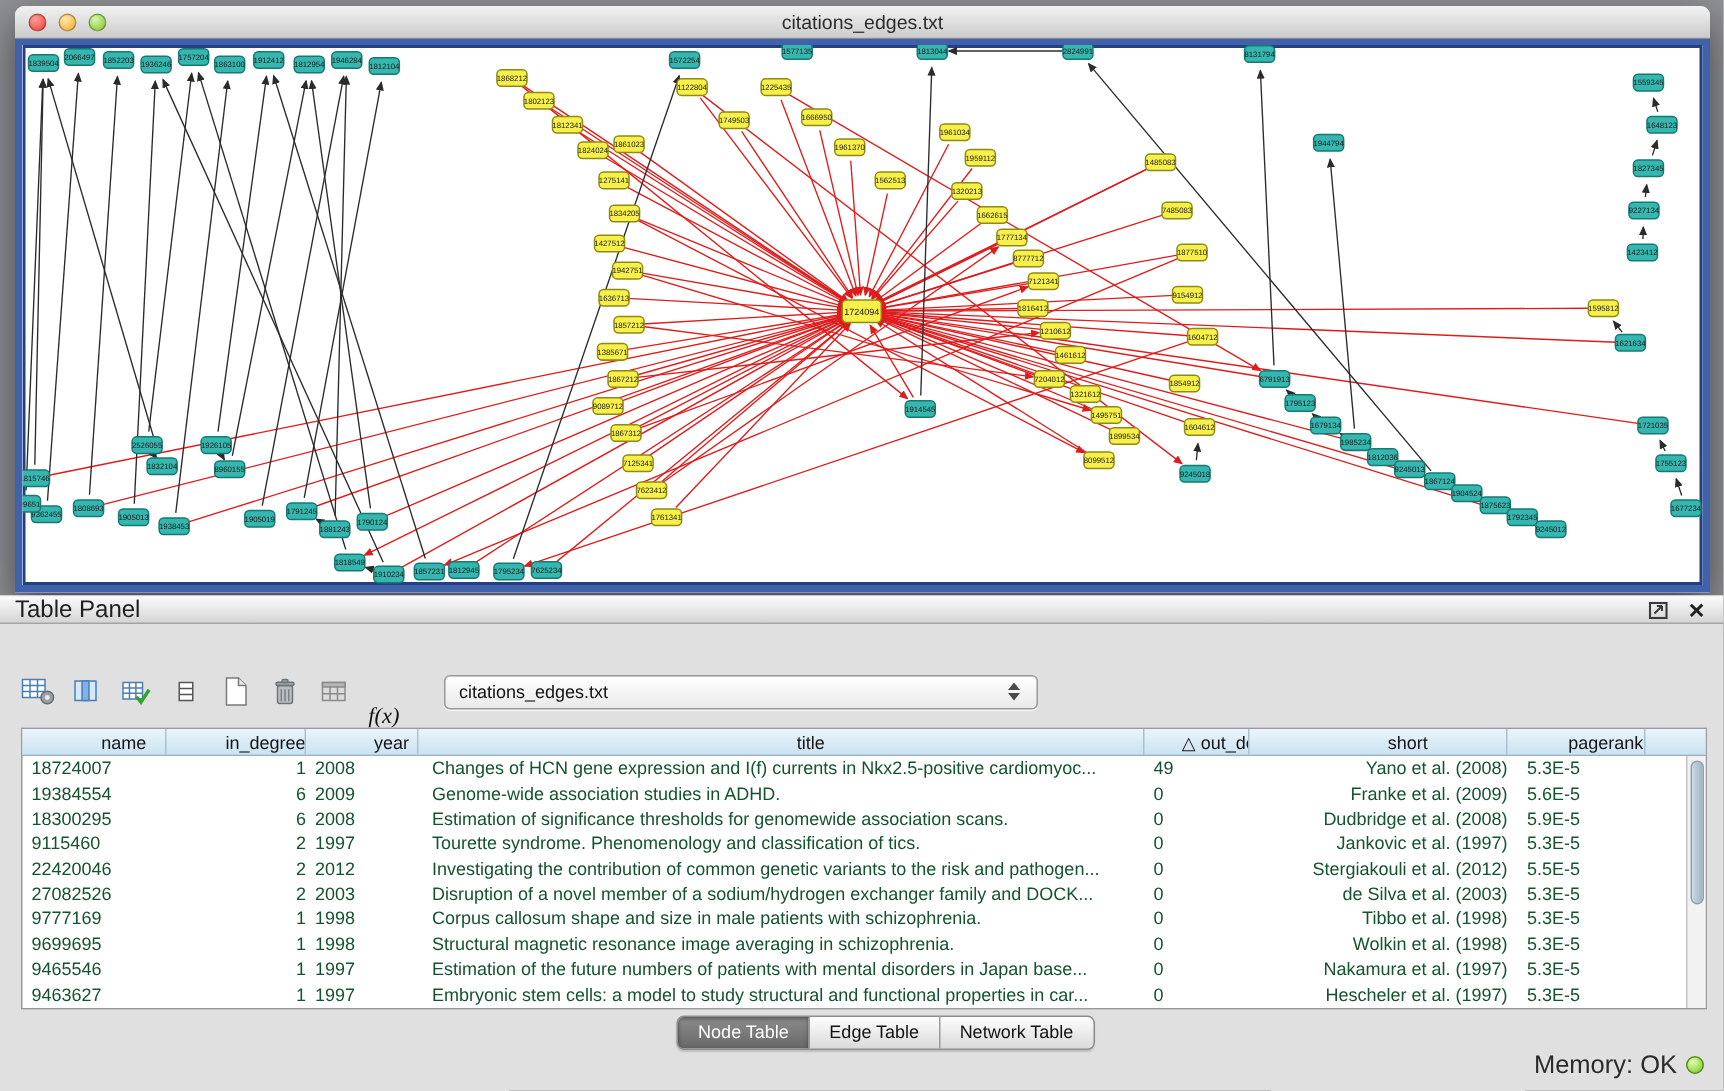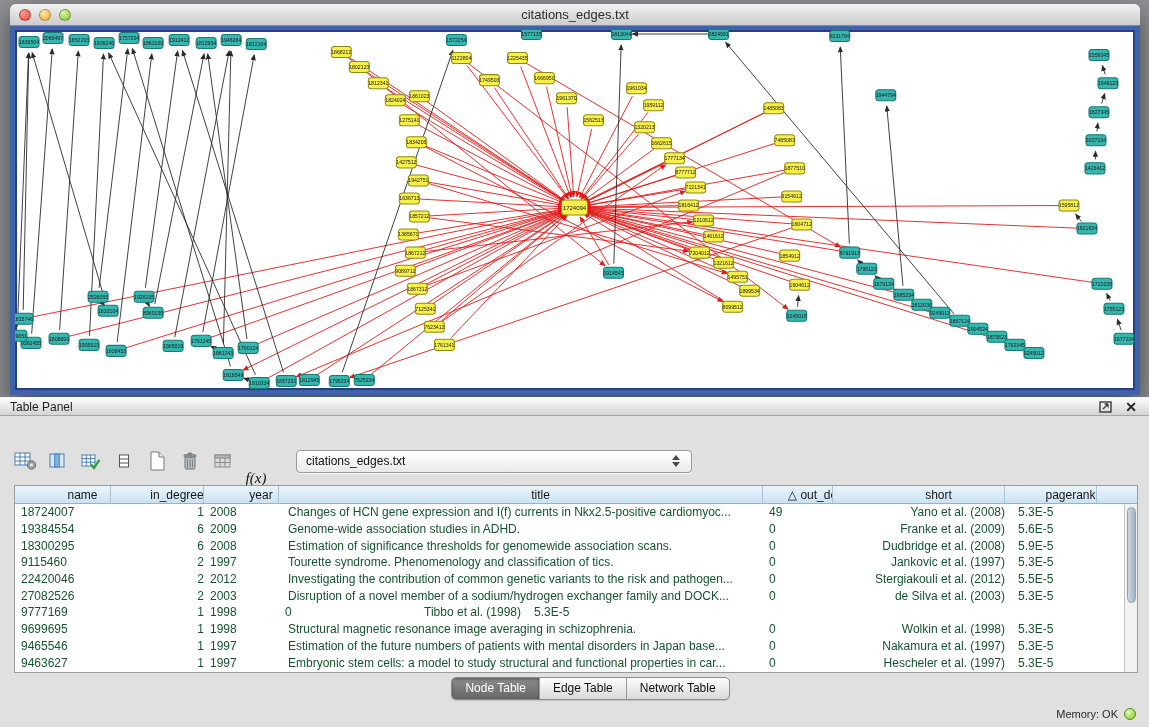--- a/index.html
+++ b/index.html
@@ -48,21 +48,21 @@
     position:absolute; left:0; top:397px; width:1149px; height:330px;
     background:#e0e0e0;
   }
   .panel-header {
     height:19px;
     background:linear-gradient(#fbfbfb,#d4d4d4);
     border-top:1px solid #f5f5f5;
     border-bottom:1px solid #a3a3a3;
     display:flex; align-items:center; padding:0 10px;
   }
-  .panel-title { font-size:12px; color:#1f1f1f; }
+  .panel-title { font-size:16px; color:#1f1f1f; }
   .ph-spacer { flex:1; }
   .ph-btn { width:16px; height:15px; display:flex; align-items:center; justify-content:center; margin-left:9px; cursor:default; }
   .close-glyph { font-size:14px; font-weight:bold; color:#222; line-height:14px; }
 
   .toolbar {
     margin:30px 0 0 10px; height:30px;
     display:flex; align-items:center;
   }
   .tool-btn {
     width:30px; height:28px; display:flex; align-items:center; justify-content:center;
@@ -130,21 +130,21 @@
   .seg-item { padding:3px 13px 4px; border-right:1px solid #9c9c9c; color:#111; }
   .seg-item:last-child { border-right:none; }
   .seg-item.selected {
     background:linear-gradient(#8d8d8d,#676767);
     color:#fff;
     box-shadow:inset 0 1px 3px rgba(0,0,0,.45);
   }
 
   
   .statusbar { position:absolute; right:13px; bottom:7px; display:flex; align-items:center; gap:6px; }
-  .mem-label { font-size:11px; color:#2b2b2b; }
+  .mem-label { font-size:17px; color:#2b2b2b; }
   .mem-dot {
     width:12px; height:12px; border-radius:50%;
     background:radial-gradient(circle at 35% 30%, #e2ffb4, #76c41c);
     border:1px solid #568f15;
   }
 </style>
 </head>
 <body>
 
 <div class="net-window">
@@ -645,20 +645,21 @@
           <div class="td c2">2003</div>
           <div class="td c3">Disruption of a novel member of a sodium/hydrogen exchanger family and DOCK...</div>
           <div class="td c4">0</div>
           <div class="td c5">de Silva et al. (2003)</div>
           <div class="td c6">5.3E-5</div>
         </div>
         <div class="tr">
           <div class="td c0">9777169</div>
           <div class="td c1">1</div>
           <div class="td c2">1998</div>
+          <div class="td c3">Corpus callosum shape and size in male patients with schizophrenia.</div>
           <div class="td c4">0</div>
           <div class="td c5">Tibbo et al. (1998)</div>
           <div class="td c6">5.3E-5</div>
         </div>
         <div class="tr">
           <div class="td c0">9699695</div>
           <div class="td c1">1</div>
           <div class="td c2">1998</div>
           <div class="td c3">Structural magnetic resonance image averaging in schizophrenia.</div>
           <div class="td c4">0</div>

